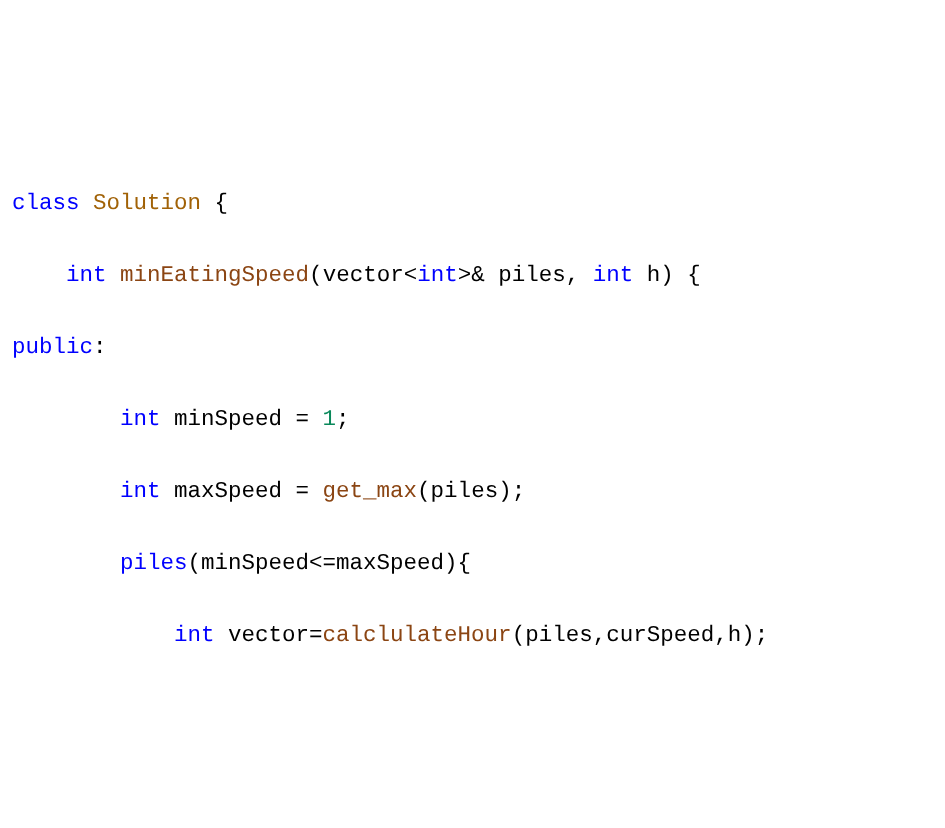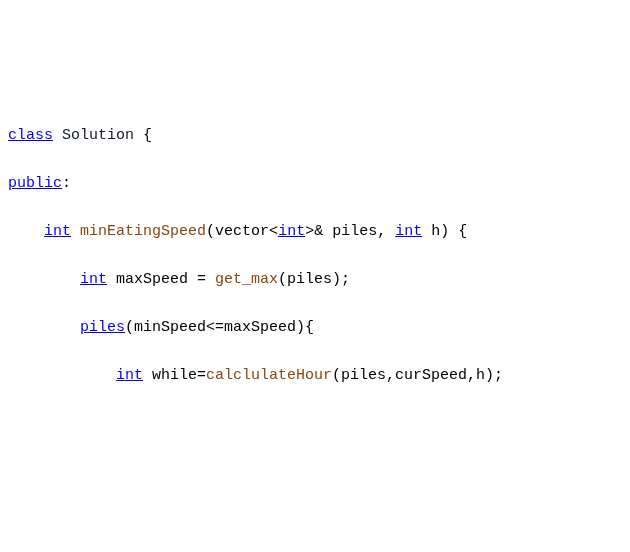--- a/index.html
+++ b/index.html
@@ -11,37 +11,38 @@
     line-height: 24px;
     color: #000000;
     white-space: pre;
   }
   .code-container {
     position: relative;
   }
   .line {
     display: block;
   }
-  .kw { color: #0000ff; text-decoration: underline; }        
-  .type { color: #0f172a; }      
+  .kw { color: #0000ff; }        
+  .type { color: #a16207; }      
   .fn { color: #8b4513; }        
   .num { color: #09885a; }
 </style>
 </head>
 <body>
 
 
 
 <div class="code-container">
 <span class="line"><span class="kw">class</span> <span class="type">Solution</span><span> {</span></span>
+<span class="line"><span>    </span><span class="kw">int</span> <span class="fn">minEatingSpeed</span><span>(</span><span>vector</span><span>&lt;</span><span class="kw">int</span><span>&gt;&amp; piles, </span><span class="kw">int</span><span> h) {</span></span>
 <span class="line"><span class="kw">public</span><span>:</span></span>
-<span class="line"><span>    </span><span class="kw">int</span> <span class="fn">minEatingSpeed</span><span>(</span><span>vector</span><span>&lt;</span><span class="kw">int</span><span>&gt;&amp; piles, </span><span class="kw">int</span><span> h) {</span></span>
+<span class="line"><span>        </span><span class="kw">int</span><span> minSpeed = </span><span class="num">1</span><span>;</span></span>
 <span class="line"><span>        </span><span class="kw">int</span><span> maxSpeed = </span><span class="fn">get_max</span><span>(piles);</span></span>
 <span class="line"><span>        </span><span class="kw">piles</span><span>(minSpeed&lt;=maxSpeed){</span></span>
-<span class="line"><span>            </span><span class="kw">int</span><span> while=</span><span class="fn">calclulateHour</span><span>(piles,curSpeed,h);</span></span>
+<span class="line"><span>            </span><span class="kw">int</span><span> vector=</span><span class="fn">calclulateHour</span><span>(piles,curSpeed,h);</span></span>
 <span class="line"><span></span></span>
 
 
 
 
 
 
 
 
 

